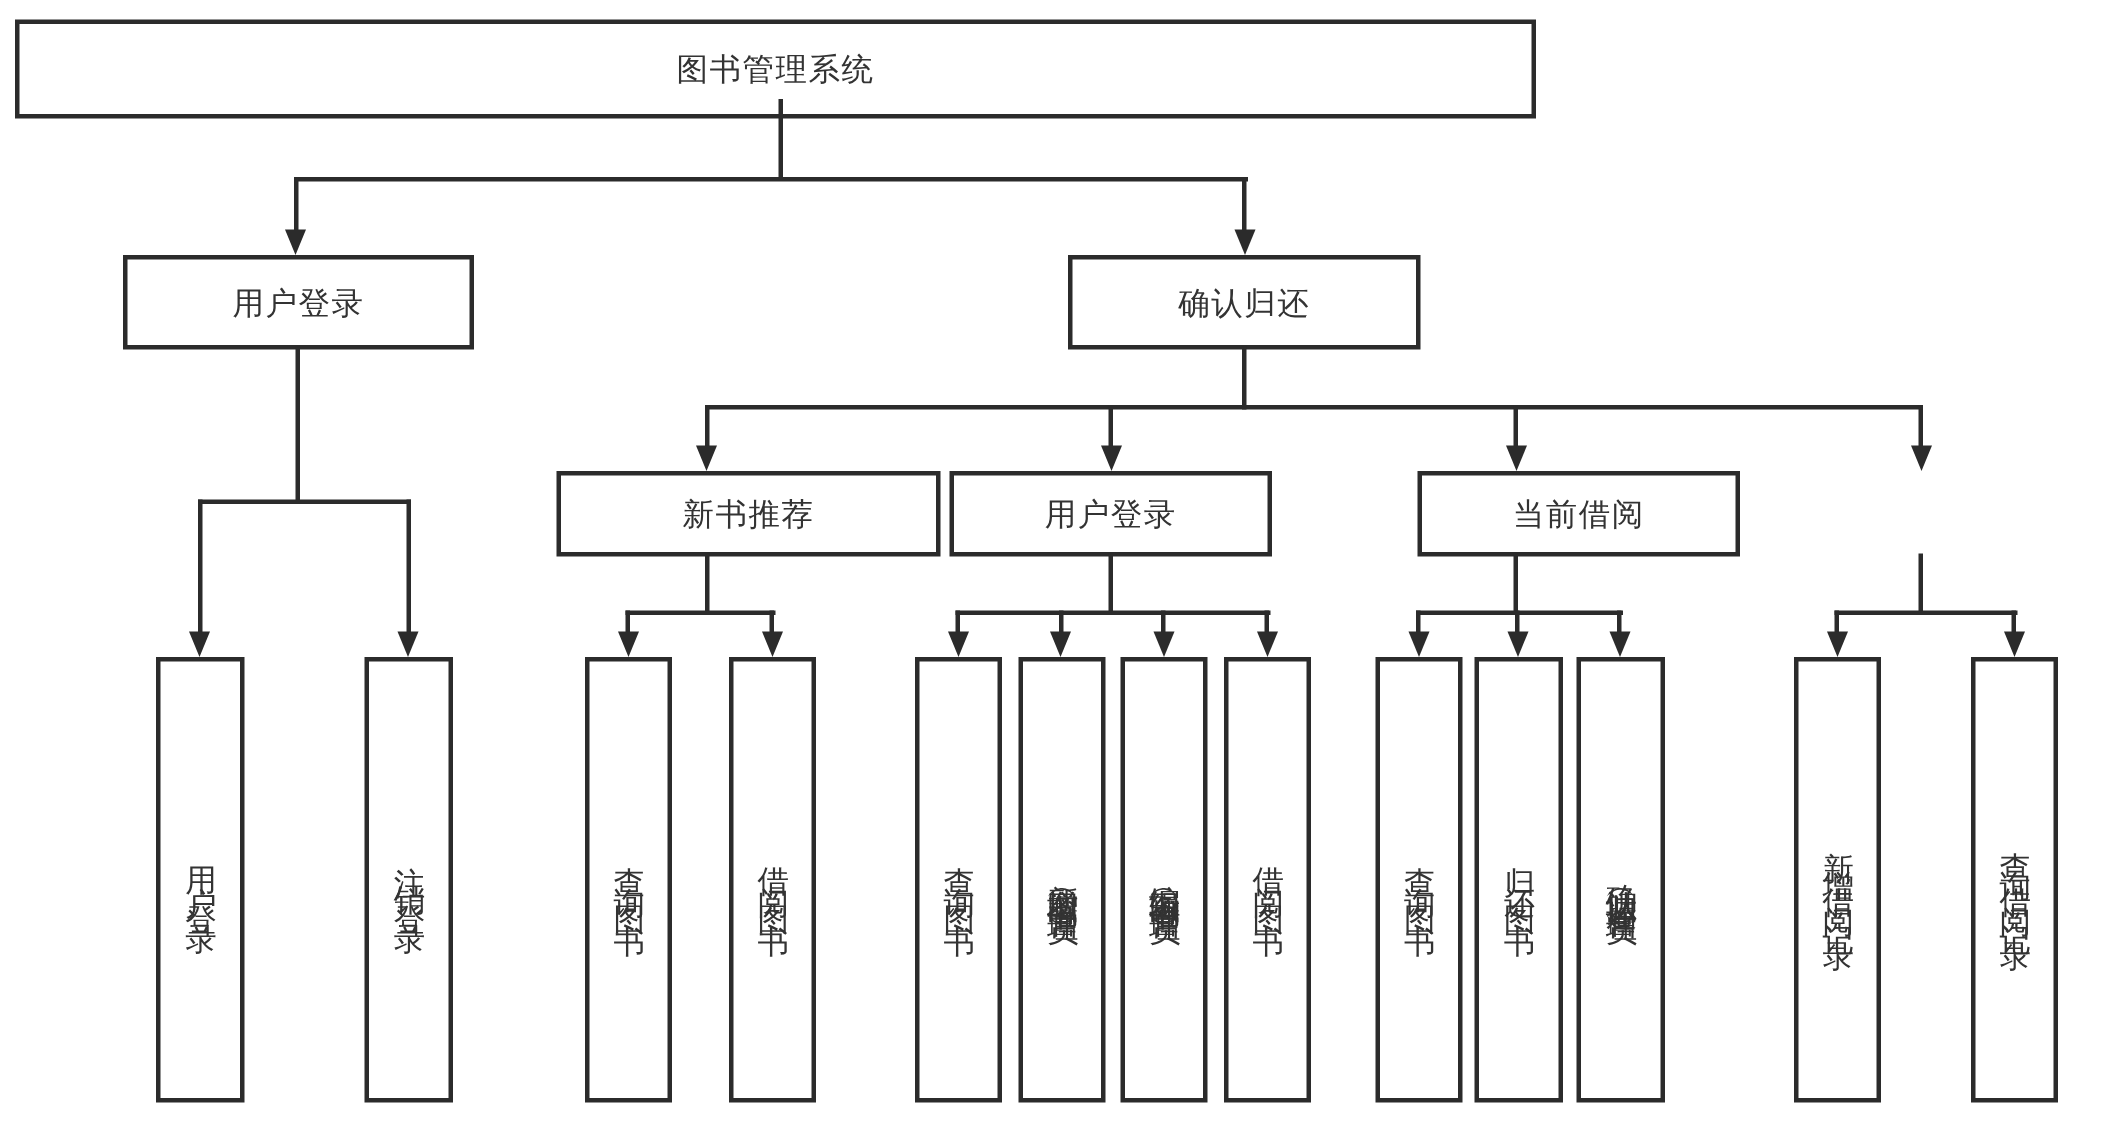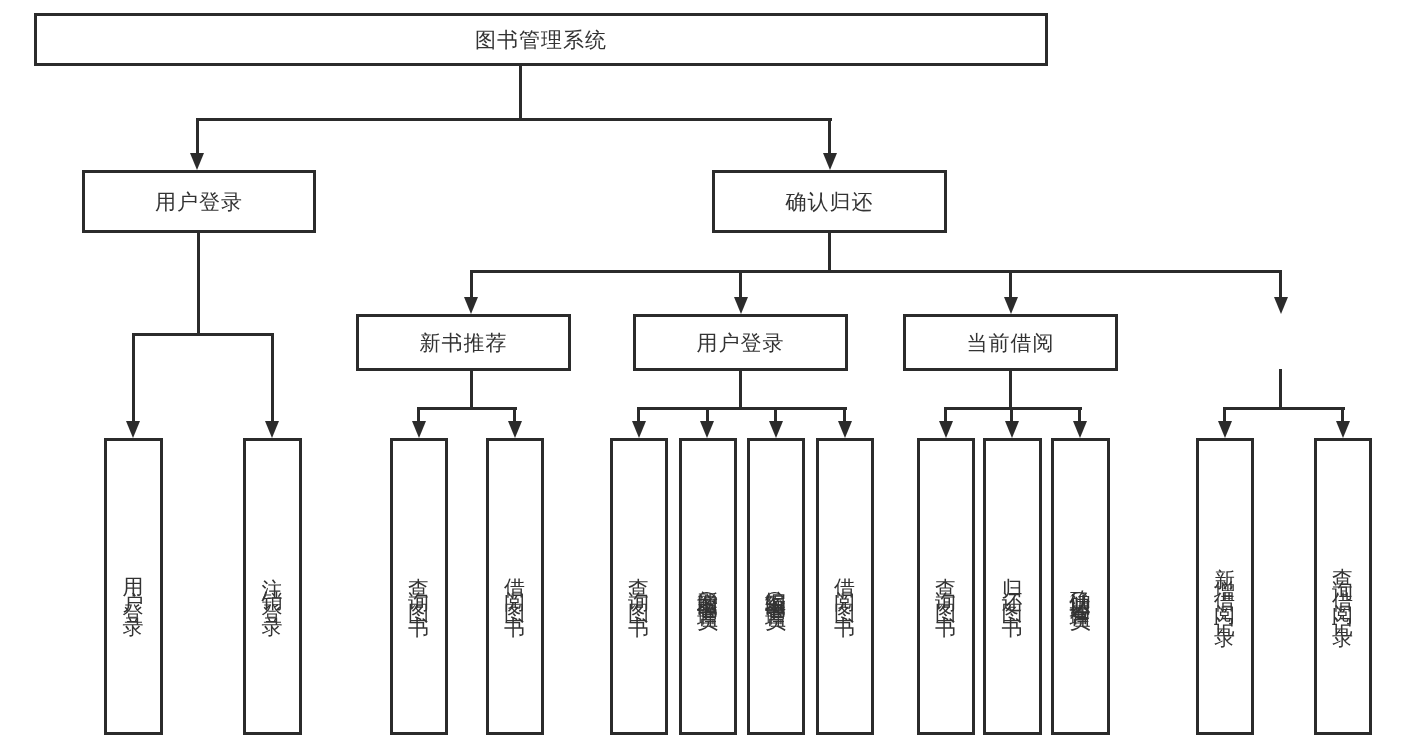--- a/index.html
+++ b/index.html
@@ -61,21 +61,21 @@
     color:#9e9e9e;
     z-index:10;
     white-space:nowrap;
   }
 </style>
 </head>
 <body>
 
 <div id="canvas">
 
-  <div class="box" style="left:10px;top:13px;width:1014px;height:53px;margin-left:24px;">
+  <div class="box" style="left:10px;top:13px;width:1014px;height:66px;">
     <span>图书管理系统</span>
   </div>
 
   <div class="vline" style="left:519px;top:66px;height:54px;"></div>
   <div class="hline" style="left:196px;top:118px;width:636px;"></div>
   <div class="vline" style="left:196px;top:118px;height:38px;"></div>
   <div class="arrow" style="left:190px;top:153px;"></div>
   <div class="vline" style="left:828px;top:118px;height:38px;"></div>
   <div class="arrow" style="left:823px;top:153px;"></div>
 
@@ -97,27 +97,27 @@
   <div class="hline" style="left:470px;top:270px;width:811px;"></div>
   <div class="vline" style="left:470px;top:270px;height:29px;"></div>
   <div class="arrow" style="left:464px;top:297px;"></div>
   <div class="vline" style="left:739px;top:270px;height:29px;"></div>
   <div class="arrow" style="left:734px;top:297px;"></div>
   <div class="vline" style="left:1009px;top:270px;height:29px;"></div>
   <div class="arrow" style="left:1004px;top:297px;"></div>
   <div class="vline" style="left:1279px;top:270px;height:29px;"></div>
   <div class="arrow" style="left:1274px;top:297px;"></div>
 
-  <div class="box" style="left:356px;top:314px;width:215px;height:57px;justify-content:center;">
+  <div class="box" style="left:371px;top:314px;width:256px;height:57px;justify-content:center;">
     <span>新书推荐</span>
   </div>
   <div class="box" style="left:633px;top:314px;width:215px;height:57px;">
     <span>用户登录</span>
   </div>
-  <div class="box" style="left:903px;top:314px;width:215px;height:57px;text-align:right;">
+  <div class="box" style="left:945px;top:314px;width:215px;height:57px;text-align:right;">
     <span>当前借阅</span>
   </div>
 
   <div class="vline" style="left:470px;top:369px;height:41px;"></div>
   <div class="hline" style="left:417px;top:407px;width:100px;"></div>
   <div class="vline" style="left:417px;top:407px;height:16px;"></div>
   <div class="arrow" style="left:412px;top:421px;"></div>
   <div class="vline" style="left:513px;top:407px;height:16px;"></div>
   <div class="arrow" style="left:508px;top:421px;"></div>
 

